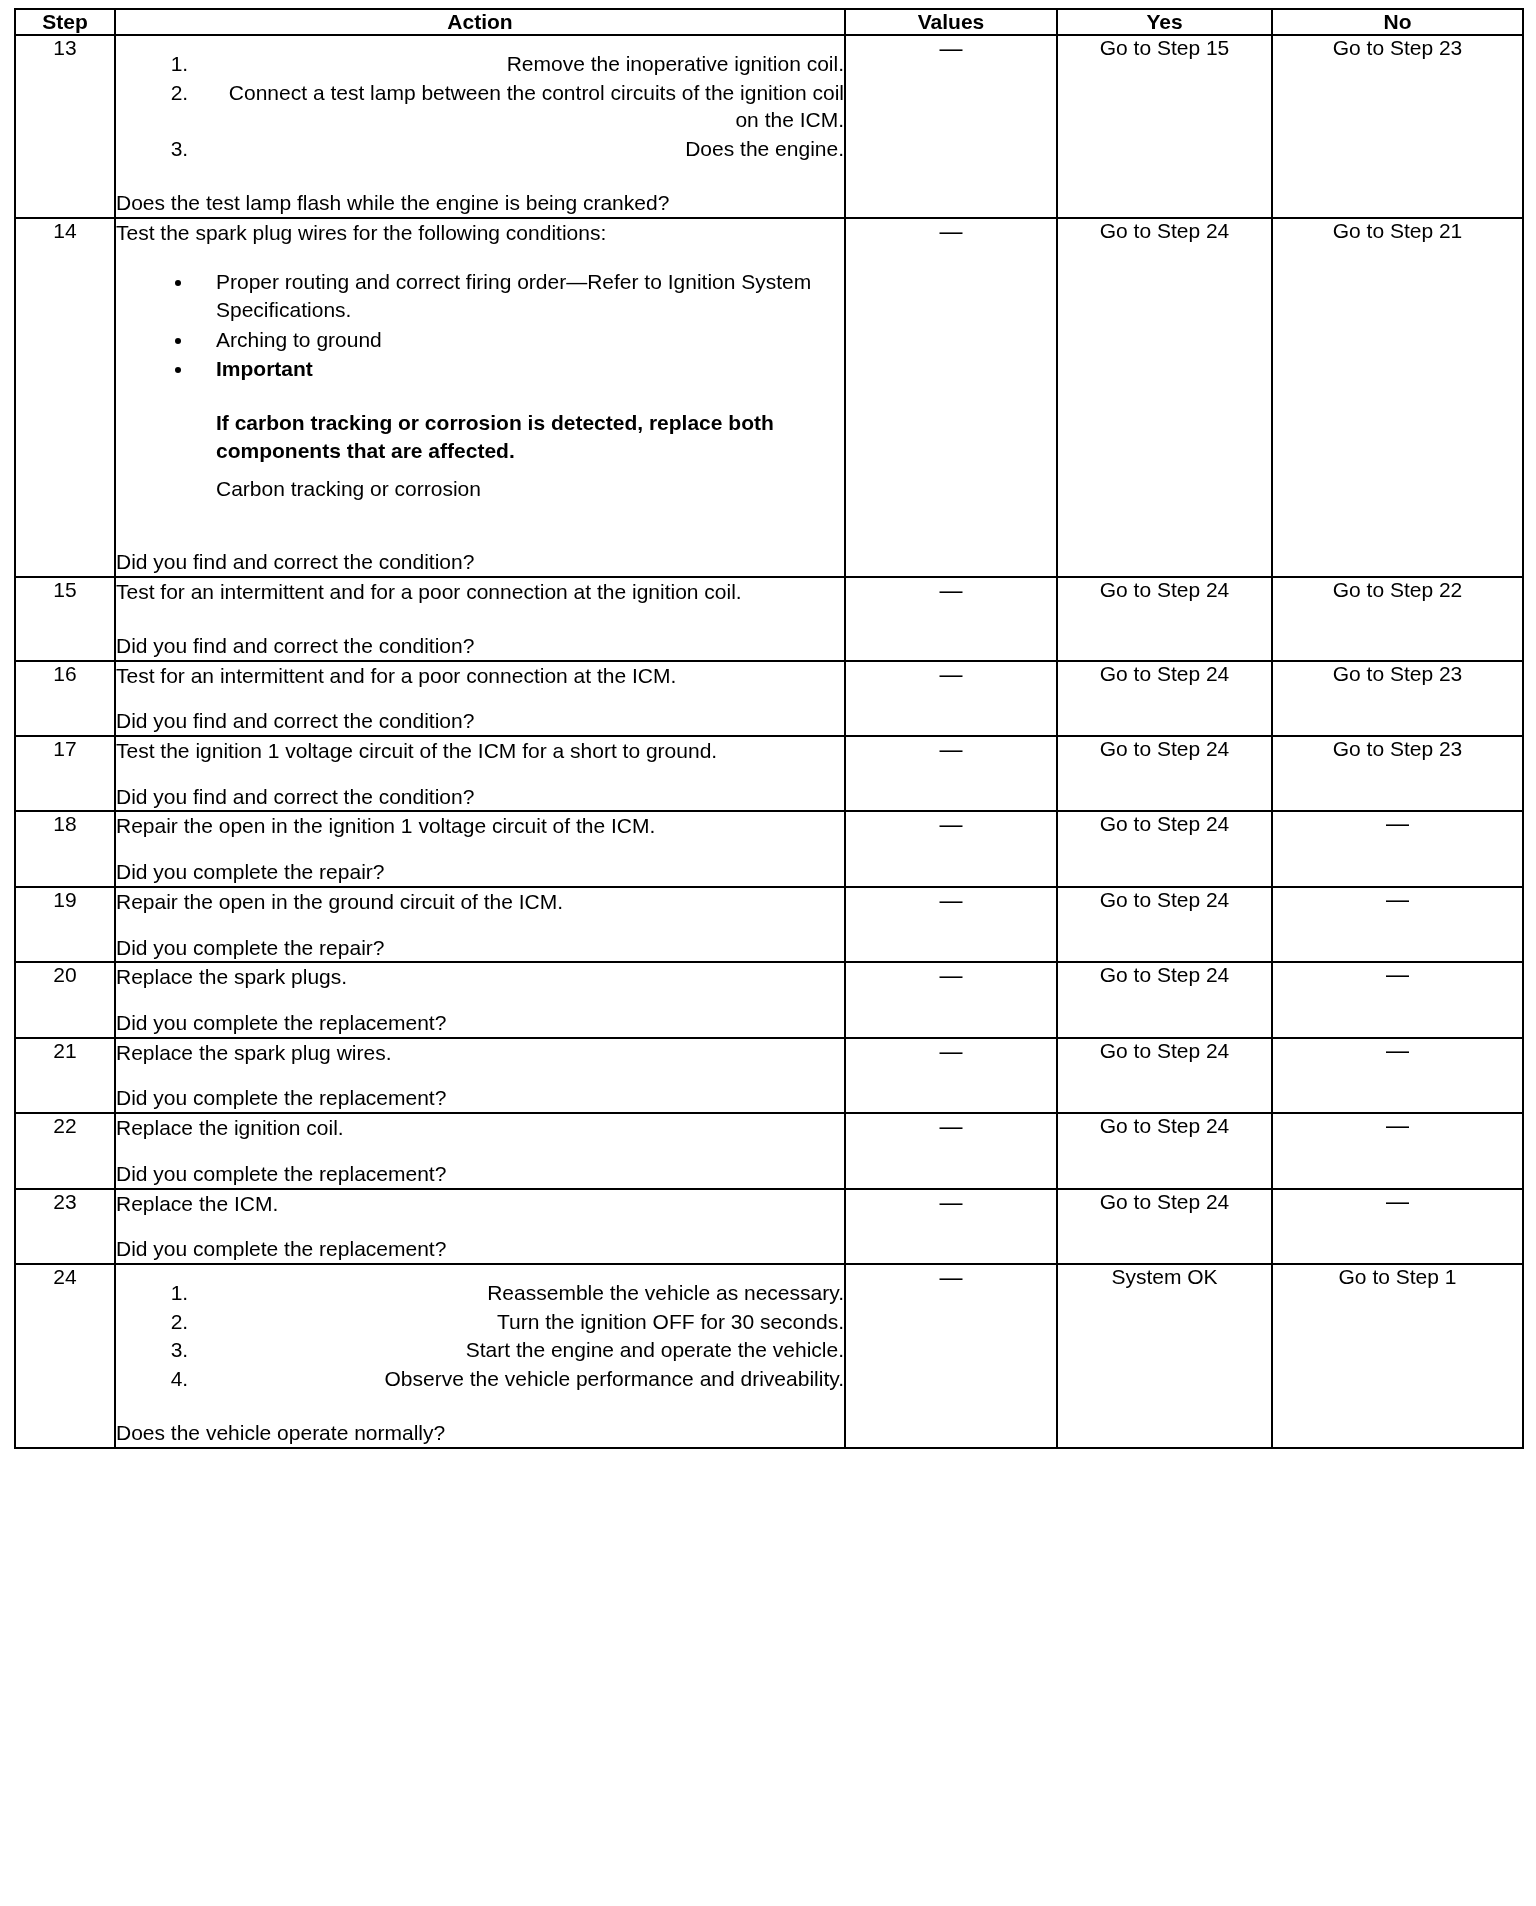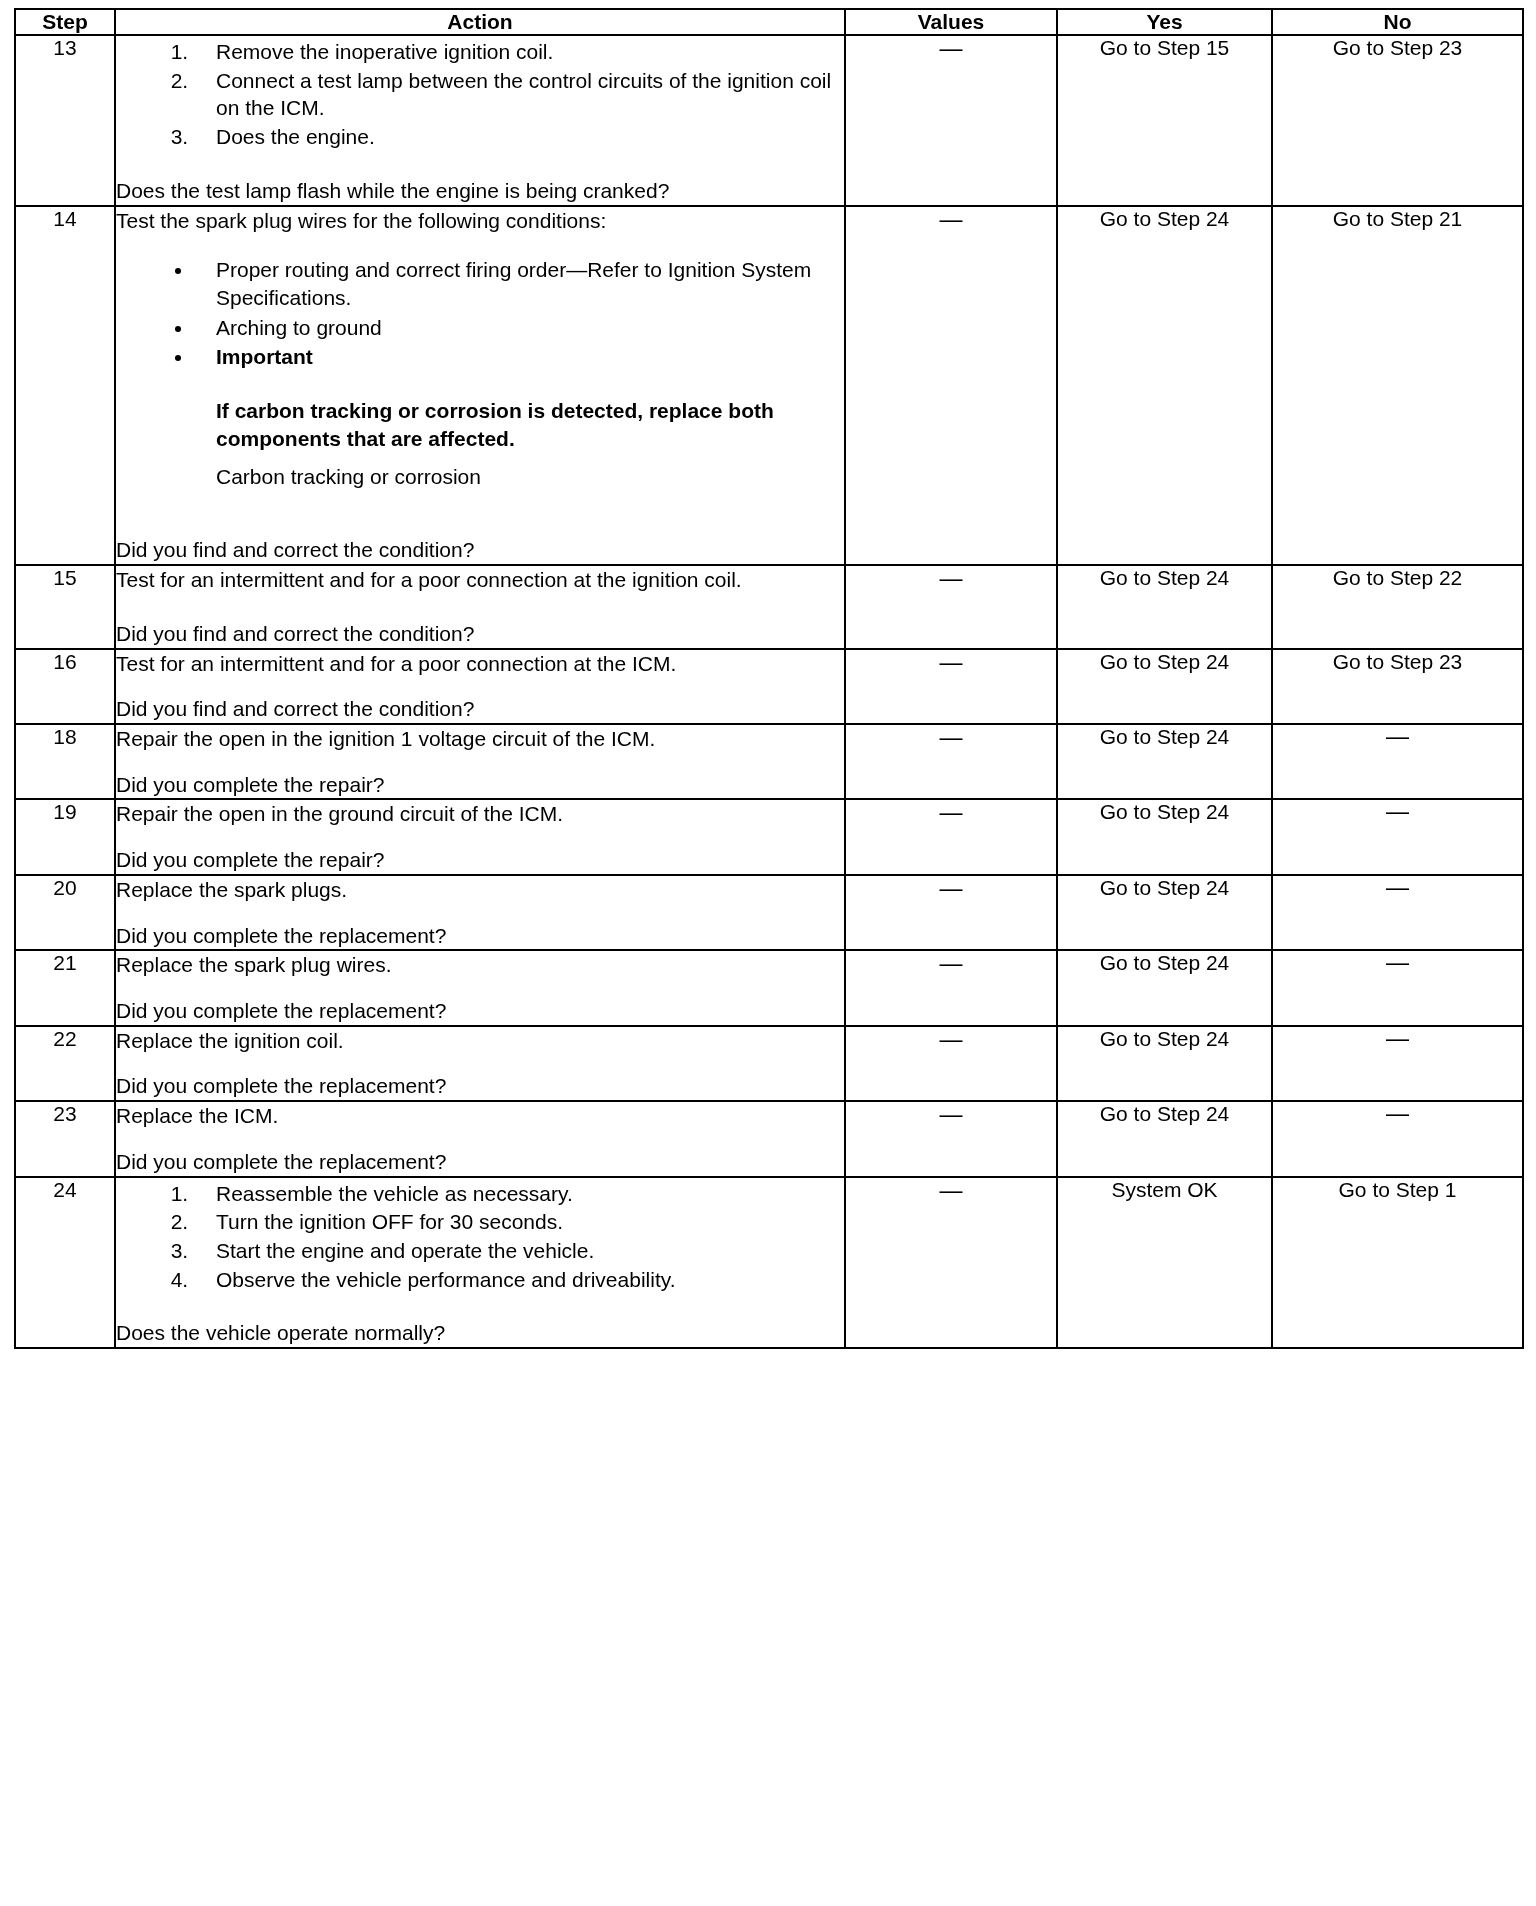--- a/index.html
+++ b/index.html
@@ -63,23 +63,24 @@
   }
   .dash {
     display: inline-block;
     font-size: 23px;
     line-height: 1;
   }
   .act-lead {
     margin: 0 0 2px 0;
   }
   ol.numbered {
-    margin: 2px 0 0 0;
+    margin: 14px 0 0 0;
     padding-left: 78px;
     list-style-position: outside;
+    text-align: right;
   }
   ol.numbered li {
     margin-bottom: 1px;
     padding-left: 22px;
   }
   ul.bulleted {
     margin: 22px 0 0 0;
     padding-left: 78px;
     list-style-position: outside;
   }
@@ -177,20 +178,30 @@
         <td class="step">16</td>
         <td class="action">
           <div class="act-lead">Test for an intermittent and for a poor connection at the ICM.</div>
           <div class="question q-gap-sm">Did you find and correct the condition?</div>
         </td>
         <td class="values"><span class="dash">—</span></td>
         <td class="yesno">Go to Step 24</td>
         <td class="yesno">Go to Step 23</td>
       </tr>
 
+      <tr>
+        <td class="step">17</td>
+        <td class="action">
+          <div class="act-lead">Test the ignition 1 voltage circuit of the ICM for a short to ground.</div>
+          <div class="question q-gap-sm">Did you find and correct the condition?</div>
+        </td>
+        <td class="values"><span class="dash">—</span></td>
+        <td class="yesno">Go to Step 24</td>
+        <td class="yesno">Go to Step 23</td>
+      </tr>
 
       <tr>
         <td class="step">18</td>
         <td class="action">
           <div class="act-lead">Repair the open in the ignition 1 voltage circuit of the ICM.</div>
           <div class="question q-gap-sm">Did you complete the repair?</div>
         </td>
         <td class="values"><span class="dash">—</span></td>
         <td class="yesno">Go to Step 24</td>
         <td class="yesno"><span class="dash">—</span></td>

